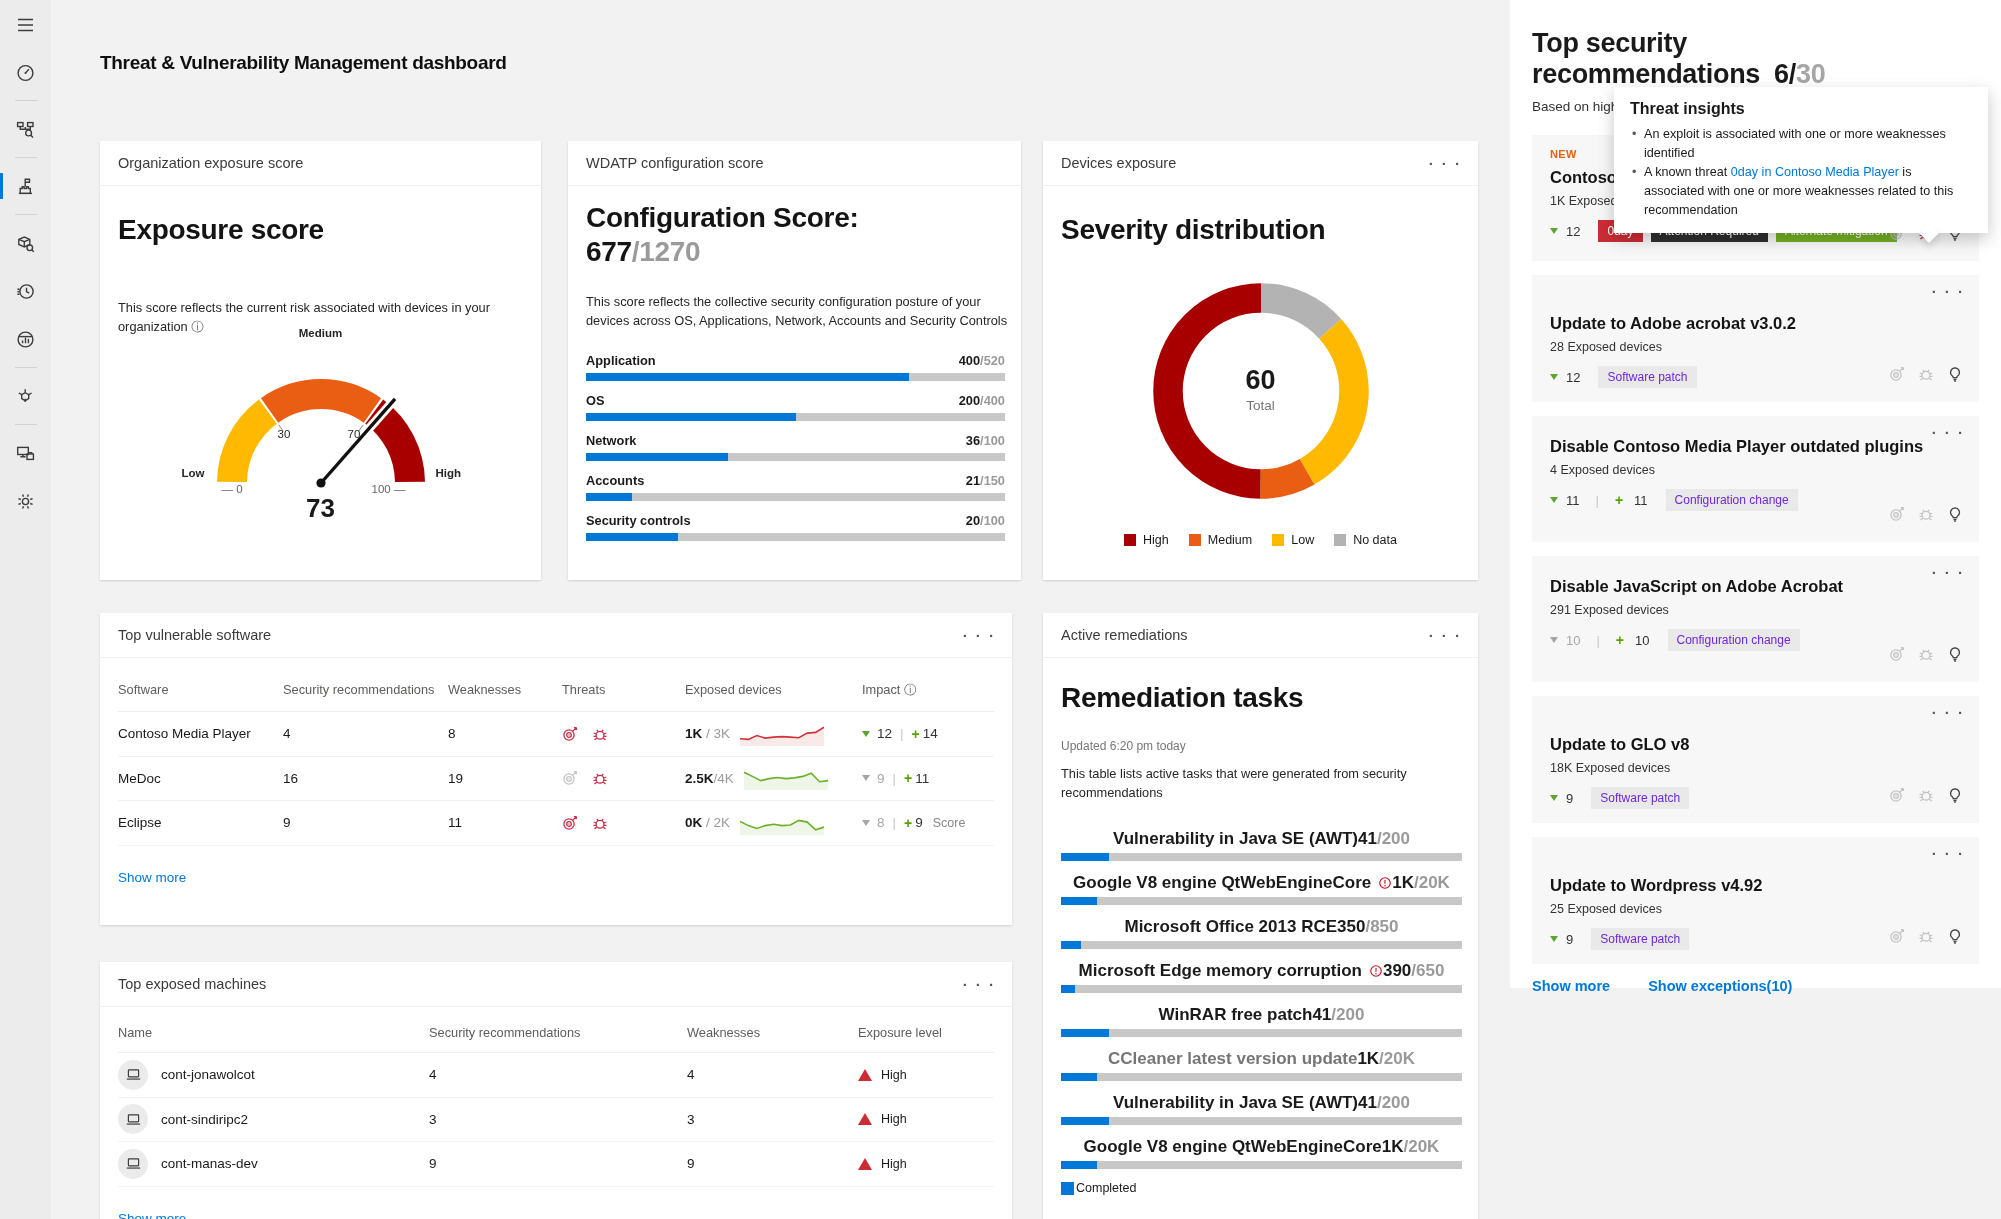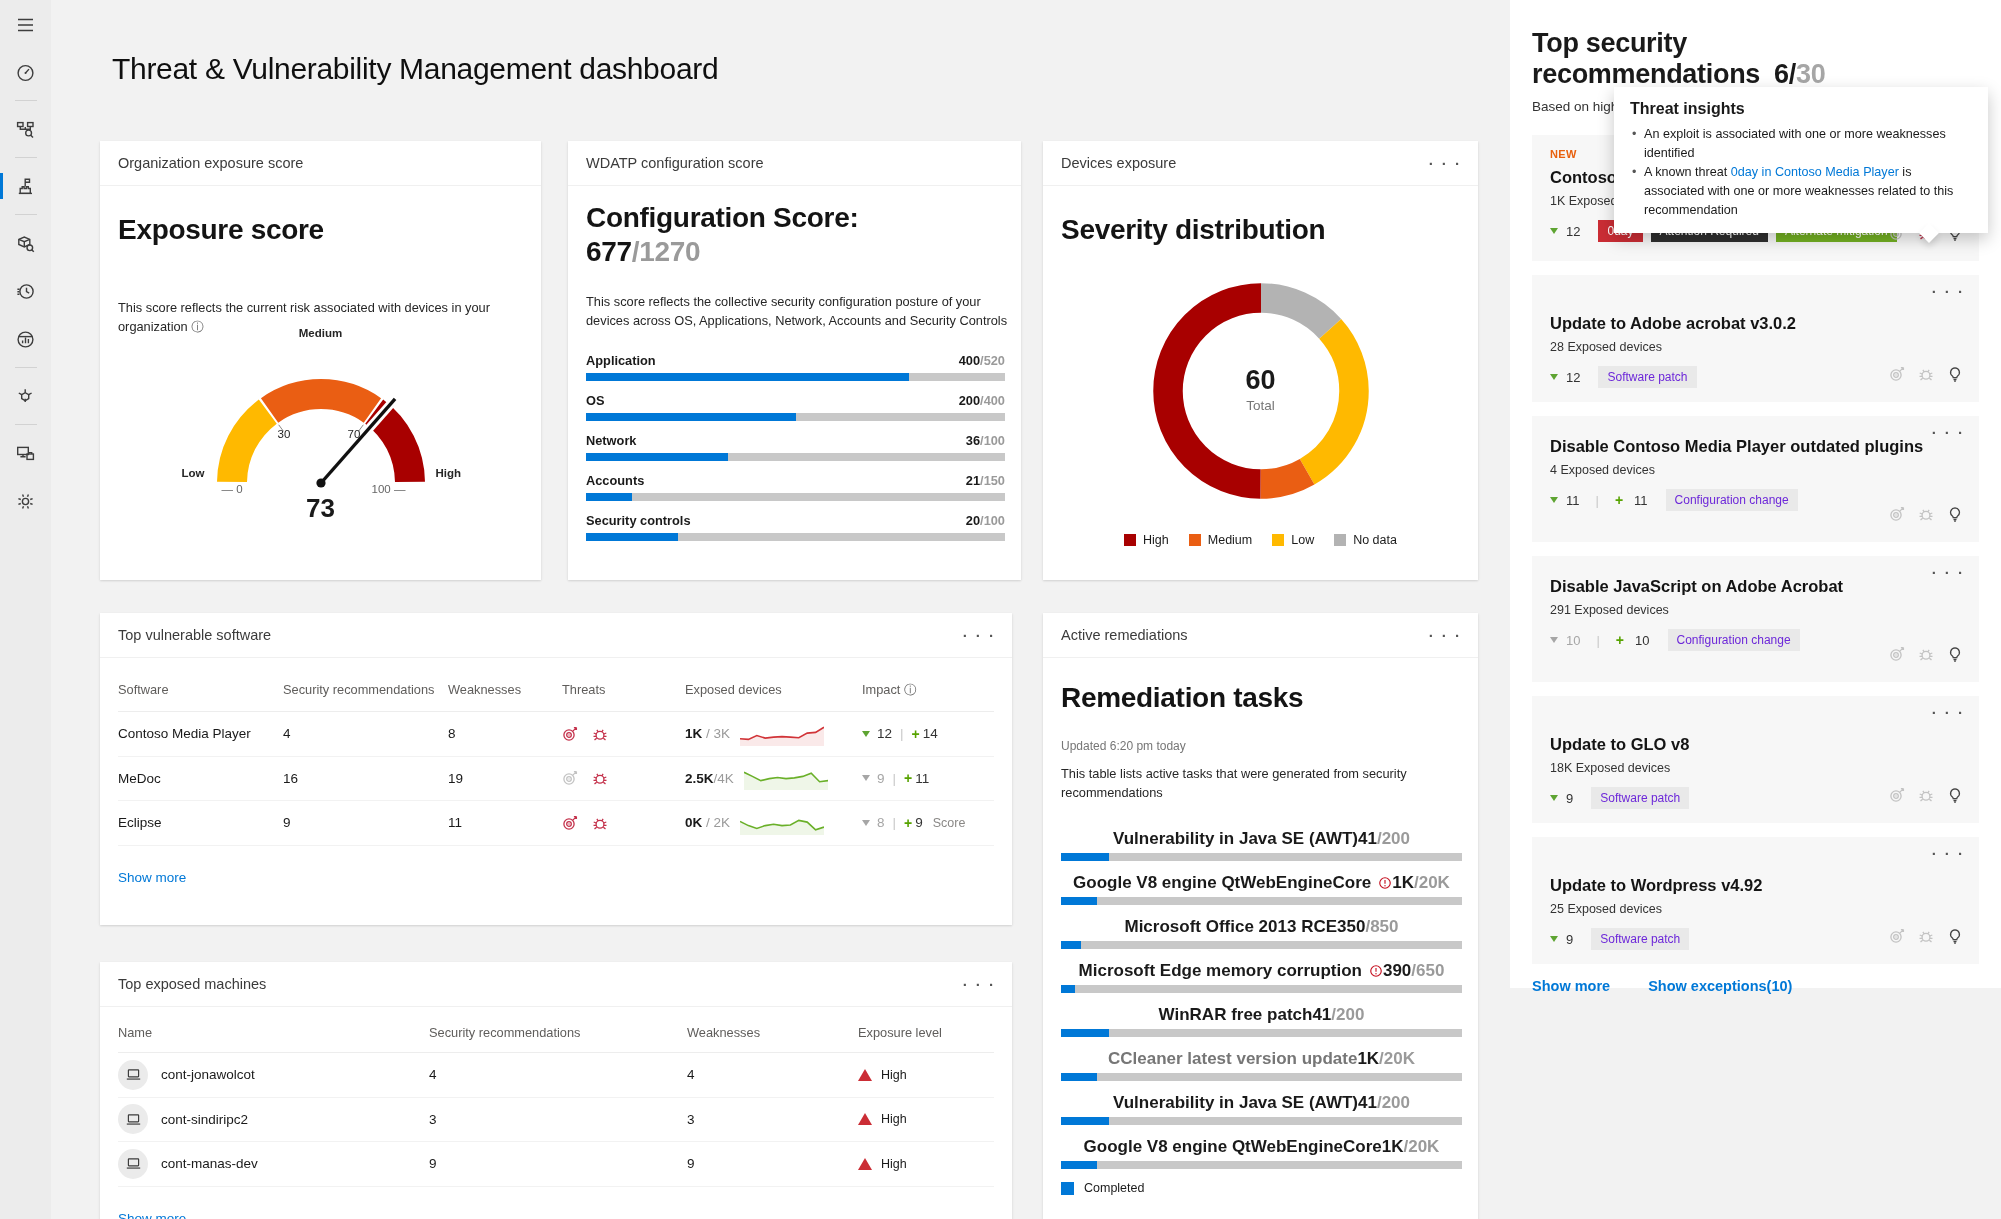--- a/index.html
+++ b/index.html
@@ -21,21 +21,21 @@
   .chead { height:45px; display:flex; align-items:center; justify-content:space-between; padding:0 16px 0 18px;
            border-bottom:1px solid #f0f0f0; font-size:14.5px; color:#3b3b3b; }
   .menu-dots { color:#555; font-size:15px; font-weight:bold; letter-spacing:2px; cursor:pointer; line-height:1; }
   .h2 { position:absolute; left:18px; font-size:28px; font-weight:700; color:#141414; letter-spacing:-.3px; line-height:1.2; }
   .desc { position:absolute; left:18px; font-size:12.8px; color:#262626; line-height:1.45; }
   .gray { color:#9a9a9a; }
   .link { color:#0078d7; font-size:13.5px; cursor:pointer; }
   .info-i { color:#666; font-size:12.5px; }
 
   
-  .page-title { position:absolute; left:112px; top:52px; font-size:30px; font-weight:400; color:#0f0f0f; letter-spacing:-.3px; }
+  .page-title { position:absolute; left:100px; top:52px; font-size:19px; font-weight:700; color:#0f0f0f; letter-spacing:-.3px; }
 
   
   #card-exposure { left:100px; top:141px; width:441px; height:439px; }
   #card-config   { left:568px; top:141px; width:453px; height:439px; }
   #card-devices  { left:1043px; top:141px; width:435px; height:439px; }
   #card-exposure .h2, #card-devices .h2 { top:72px; }
   #card-exposure .desc { top:158px; width:384px; }
   #gauge-wrap { position:absolute; top:186px; left:50%; transform:translateX(-50%); width:330px; height:178px; }
   .gauge-label { position:absolute; font-size:11.5px; color:#262626; }
   #gauge-value { position:absolute; top:352px; left:0; width:100%; text-align:center; font-size:26px; font-weight:700; }
@@ -80,21 +80,21 @@
   
   #card-remediation { left:1043px; top:613px; width:435px; height:680px; }
   #card-remediation .h2 { top:68px; }
   #rem-updated { position:absolute; top:126px; left:18px; font-size:12px; color:#767676; }
   #card-remediation .desc { top:152px; width:390px; }
   #rem-tasks { position:absolute; top:216px; left:18px; right:16px; }
   .task { margin-bottom:12px; }
   .task-head { display:flex; justify-content:center; align-items:center; font-size:17px; font-weight:700; }
   .task-label { display:flex; align-items:center; gap:7px; }
   .task-label.muted { color:#767676; }
-  .rem-legend { display:flex; align-items:center; gap:10px; font-size:12.5px; margin-top:10px; }
+  .rem-legend { display:flex; align-items:center; gap:2px; font-size:12.5px; margin-top:10px; }
   .rem-legend .leg-sq { background:#0078d7; width:13px; height:13px; }
 
   
   #right-panel { position:absolute; left:1510px; top:0; width:491px; height:988px; background:#fff; padding:28px 22px 0; }
   #rp-title { font-size:27px; font-weight:700; letter-spacing:-.3px; }
   #rp-title .cnt { margin-left:14px; }
   #rp-title .cnt-gray { color:#a6a6a6; }
   #rp-sub { margin-top:9px; font-size:13.5px; color:#333; }
   #rec-cards { margin-top:21px; }
   .rec-card { position:relative; background:#f7f7f7; min-height:126px; margin-bottom:14px; padding:13px 18px 14px; }

